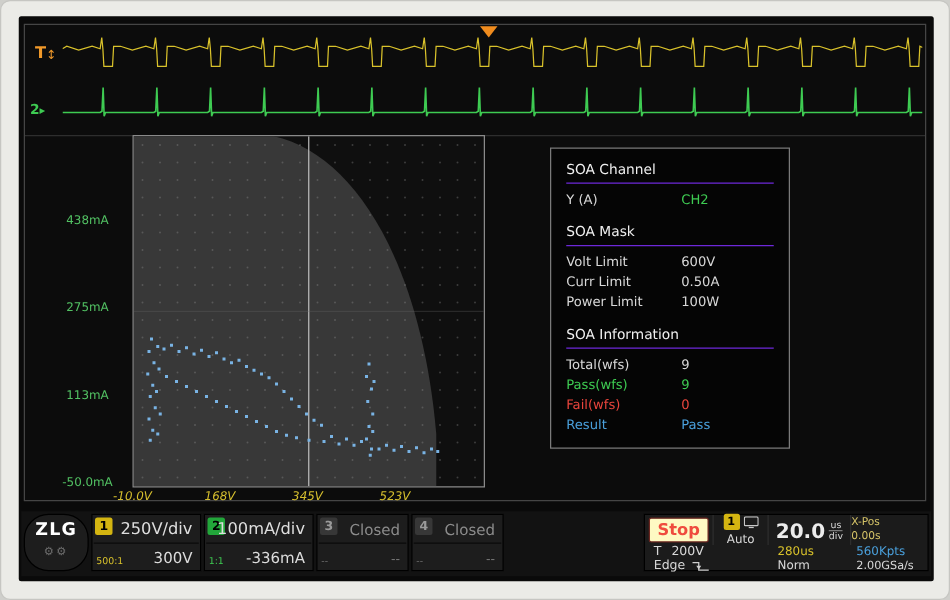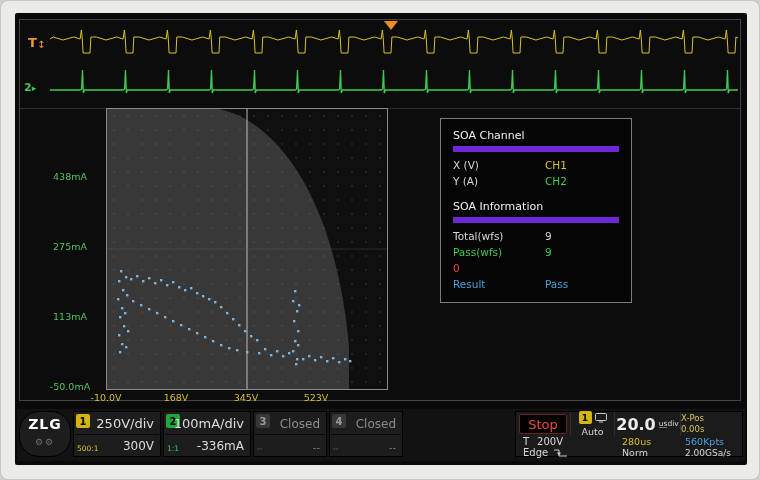--- a/index.html
+++ b/index.html
@@ -15,27 +15,27 @@
     border-left:7px solid transparent;border-right:7px solid transparent;border-top:9px solid #f08c1e;}
   .t-marker{position:absolute;left:8px;top:16px;color:#f0992a;font-weight:bold;font-size:13px;line-height:1;}
   .t-marker .arr{font-size:10px;font-weight:normal;vertical-align:-1px;}
   .ch2-marker{position:absolute;left:4px;top:62px;color:#3ecb52;font-weight:bold;font-size:11px;line-height:1;}
   .ch2-marker .arr{font-size:9px;}
   .strip-divider{position:absolute;left:0;right:0;top:88px;border-top:1px solid #2e2e2e;}
 
   
   .xy-plot{position:absolute;left:86px;top:88px;width:282px;height:282px;border:1px solid #8a8a8a;background:#0f0f0f;}
   .ytick{position:absolute;left:18px;width:64px;text-align:center;font-size:9.5px;color:#52c163;}
-  .xtick{position:absolute;width:60px;text-align:center;font-size:9.5px;color:#d6bf2e;top:372px;}
+  .xtick{position:absolute;width:60px;text-align:center;font-size:9.5px;color:#d6bf2e;top:372px;font-style:italic;}
   #dot-grid circle{fill:#9a9a9a;opacity:.33;}
   #scatter rect{fill:#79b3e4;}
 
   
   .soa-panel{position:absolute;left:420px;top:98px;width:192px;border:1px solid #7a7a7a;background:#050505;padding:8px 12px 10px;}
-  .soa-h{color:#f0f0f0;font-size:11px;padding:2px 0 4px;border-bottom:6px solid #6d28d9;margin-bottom:5px;}
+  .soa-h{color:#f0f0f0;font-size:11px;padding:2px 0 4px;border-bottom:1px solid #6d28d9;margin-bottom:5px;}
   .soa-sec + .soa-sec .soa-h{margin-top:9px;}
   .soa-row{display:flex;font-size:10.5px;line-height:16px;color:#d8d8d8;}
   .soa-row .l{width:92px;}
   .v-y{color:#d9c22b;} .v-g{color:#3ecb52;}
   .row-g{color:#3ecb52;} .row-r{color:#e8453c;} .row-b{color:#4aa0dc;}
 
   
   .bar{position:absolute;left:2px;top:396px;width:728px;height:52px;background:#121212;display:flex;gap:2px;padding:2px;}
   .blk{background:#1d1d1d;border:1px solid #000;position:relative;height:46px;}
   .logo-blk{width:52px;border-radius:20px;}
@@ -55,30 +55,30 @@
   .p1{color:#d9c22b;} .p2{color:#3ecb52;} .poff{color:#6f6f6f;}
   .offs{font-size:12px;color:#dcdcdc;}
   .off .offs{color:#7a7a7a;font-size:10px;}
   .spacer{flex:1;}
 
   .acq{display:grid;height:46px;background:#1b1b1b;border:1px solid #000;
     grid-template-columns:54px 44px 66px 62px;
     grid-template-rows:24px 11px 11px;
     grid-template-areas:"stop trg time xpos" "tl . delay mem" "edge . sweep rate";}
   .cell{display:flex;align-items:center;}
-  .c-stop{grid-area:stop;justify-content:center;color:#ef4b3e;font-weight:normal;font-size:13px;
-    border:1px solid #69241e;background:#000000;border-radius:2px;margin:2px 3px;}
+  .c-stop{grid-area:stop;justify-content:center;color:#ef4b3e;font-weight:bold;font-size:13px;
+    border:1px solid #69241e;background:#fef9c3;border-radius:2px;margin:2px 3px;}
   .c-trg{grid-area:trg;flex-direction:column;justify-content:center;gap:2px;border-left:1px solid #2e2e2e;}
   .trg-top{display:flex;align-items:center;gap:3px;}
   .ybadge{position:static;width:13px;height:13px;background:#d4b511;color:#000;border-radius:2px;
     font-size:9px;font-weight:bold;display:flex;align-items:center;justify-content:center;}
   .auto{font-size:9.5px;color:#d8d8d8;}
   .c-time{grid-area:time;justify-content:center;gap:3px;border-left:1px solid #2e2e2e;}
   .tb{font-size:16px;font-weight:bold;color:#ececec;}
-  .tbu{display:flex;flex-direction:row;line-height:1.05;}
+  .tbu{display:flex;flex-direction:column;line-height:1.05;}
   .tbu i{font-style:normal;font-size:7.5px;color:#d8d8d8;text-align:center;}
   .tbu i:first-child{border-bottom:1px solid #7a7a7a;}
   .c-xpos{grid-area:xpos;flex-direction:column;align-items:flex-start;justify-content:center;
     padding-right:5px;font-size:8.5px;color:#d6c468;line-height:1.25;border-left:1px solid #2e2e2e;}
   .c-tl{grid-area:tl;font-size:10px;color:#d8d8d8;padding-left:7px;gap:8px;}
   .c-delay{grid-area:delay;font-size:9.5px;color:#d9c22b;padding-left:8px;text-align:right;}
   .c-mem{grid-area:mem;font-size:9.5px;color:#4aa0dc;padding-left:5px;}
   .c-edge{grid-area:edge;font-size:10px;color:#d8d8d8;padding-left:7px;gap:5px;}
   .c-sweep{grid-area:sweep;font-size:9.5px;color:#d8d8d8;padding-left:8px;}
   .c-rate{grid-area:rate;font-size:9px;color:#d8d8d8;padding-left:5px;}
@@ -599,39 +599,51 @@
 
       <div class="xtick" style="left:56px">-10.0V</div>
       <div class="xtick" style="left:126px">168V</div>
       <div class="xtick" style="left:196px">345V</div>
       <div class="xtick" style="left:266px">523V</div>
 
       <div class="soa-panel">
         <div class="soa-sec">
           <div class="soa-h">SOA Channel</div>
           <div class="soa-row">
-              <span class="l">X (V)</span>
-              <span class="v-y">CH1</span>
+              <span class="l">Y (A)</span>
+              <span class="v-g">CH2</span>
+            </div>
+        </div>
+        <div class="soa-sec">
+          <div class="soa-h">SOA Mask</div>
+          <div class="soa-row">
+              <span class="l">Volt Limit</span>
+              <span>600V</span>
             </div>
           <div class="soa-row">
-              <span class="l">Y (A)</span>
-              <span class="v-g">CH2</span>
+              <span class="l">Curr Limit</span>
+              <span>0.50A</span>
+            </div>
+          <div class="soa-row">
+              <span class="l">Power Limit</span>
+              <span>100W</span>
             </div>
         </div>
         <div class="soa-sec">
           <div class="soa-h">SOA Information</div>
           <div class="soa-row">
               <span class="l">Total(wfs)</span>
               <span>9</span>
             </div>
           <div class="soa-row row-g">
               <span class="l">Pass(wfs)</span>
               <span>9</span>
             </div>
           <div class="soa-row row-r">
+              <span class="l">Fail(wfs)</span>
               <span>0</span>
             </div>
           <div class="soa-row row-b">
               <span class="l">Result</span>
               <span>Pass</span>
             </div>
         </div>
       </div>
     </div>
 

